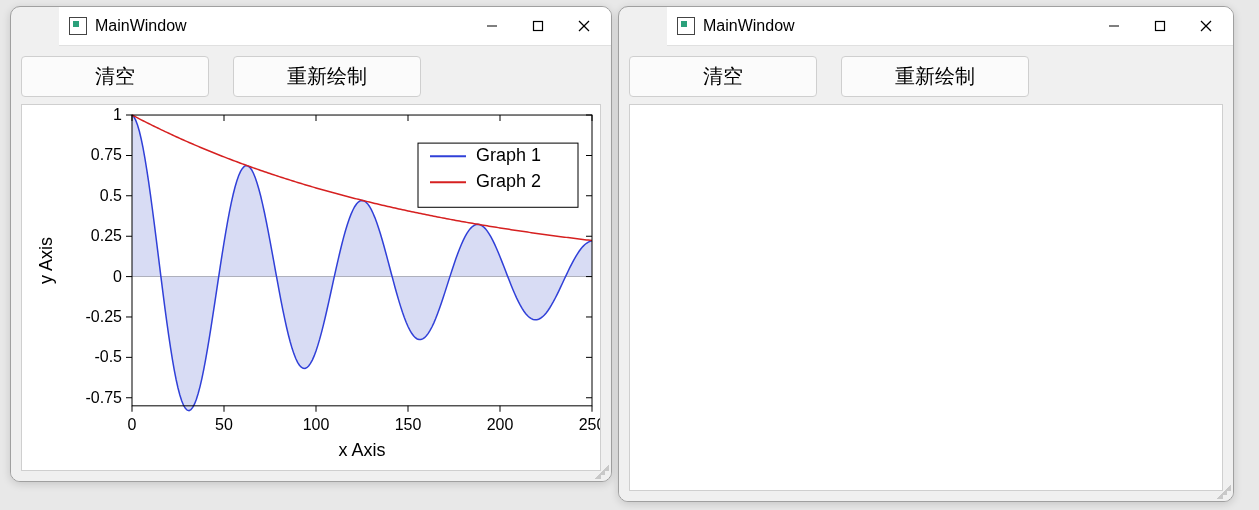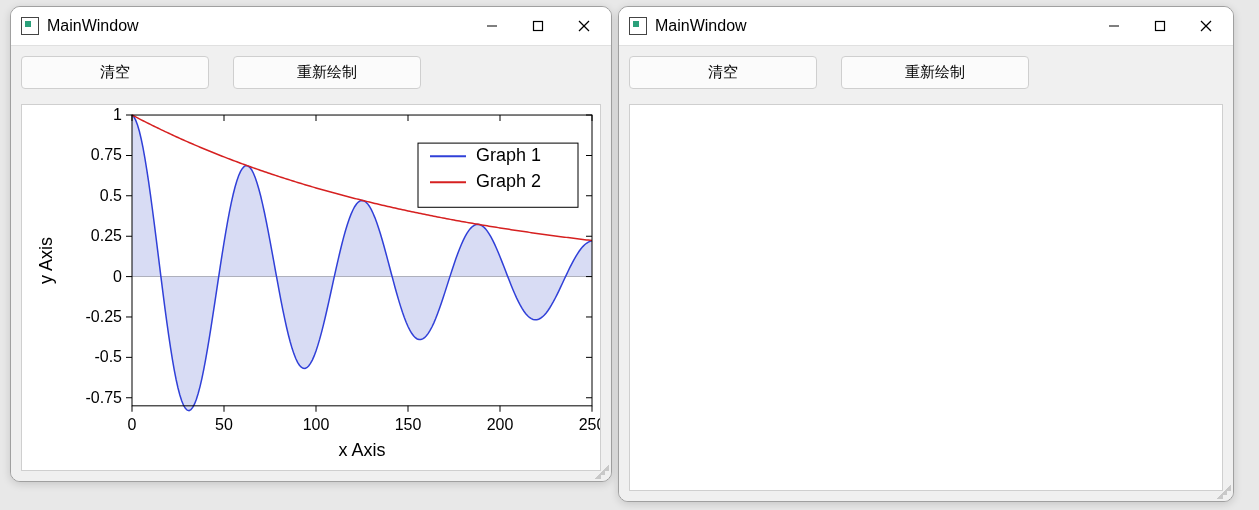--- a/index.html
+++ b/index.html
@@ -26,20 +26,21 @@
     box-shadow: 0 2px 8px rgba(0,0,0,0.15);
     overflow: hidden;
   }
   .titlebar {
     height: 38px;
     display: flex;
     align-items: center;
     padding: 0 4px 0 10px;
     background: #ffffff;
     border-bottom: 1px solid #e0e0e0;
+    margin-left: 48px;
   }
   .title-icon {
     width: 16px;
     height: 16px;
     display: inline-block;
     border: 1px solid #444;
     margin-right: 8px;
     position: relative;
     background: #fff;
   }
@@ -72,21 +73,21 @@
   .toolbar {
     display: flex;
     gap: 24px;
     padding: 10px 10px 0 10px;
   }
   .btn {
     background: #fbfbfb;
     border: 1px solid #cfcfcf;
     border-radius: 4px;
     padding: 6px 28px;
-    font-size: 15px;
+    font-size: 20px;
     cursor: pointer;
     min-width: 130px;
     text-align: center;
   }
   .plot-frame {
     position: absolute;
     left: 10px; right: 10px;
     top: 58px; bottom: 10px;
     background: #ffffff;
     border: 1px solid #cfcfcf;

